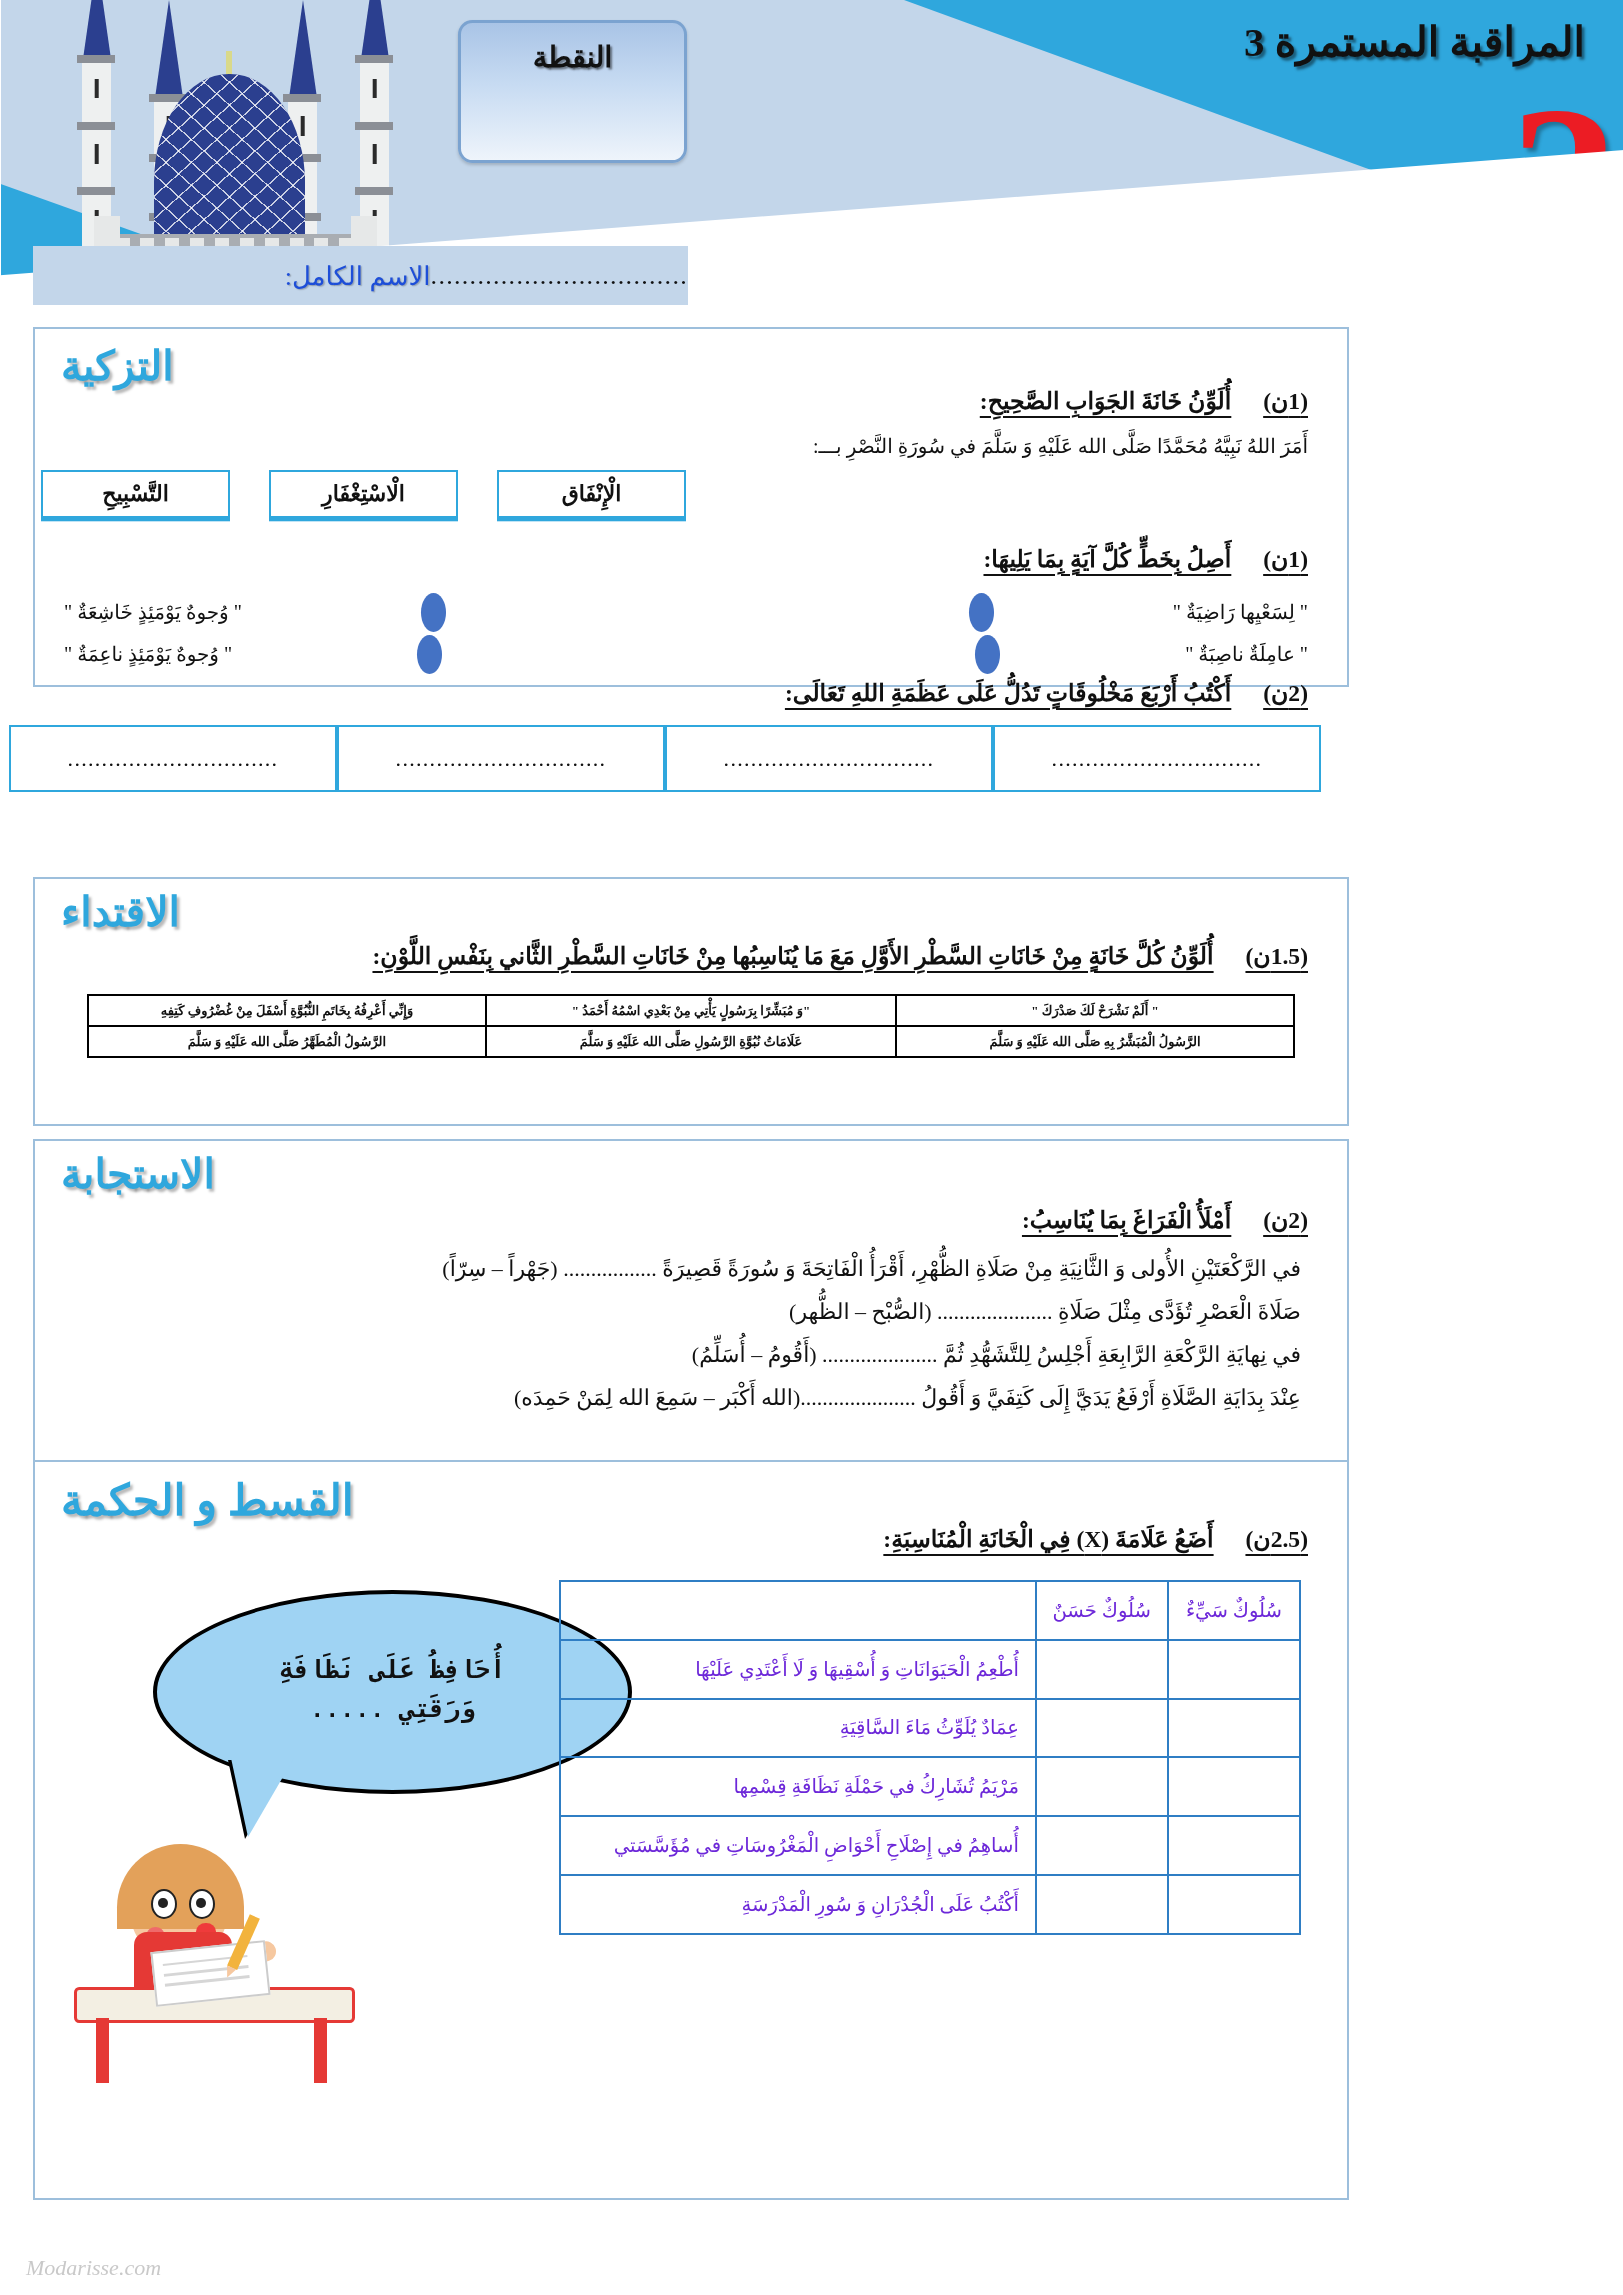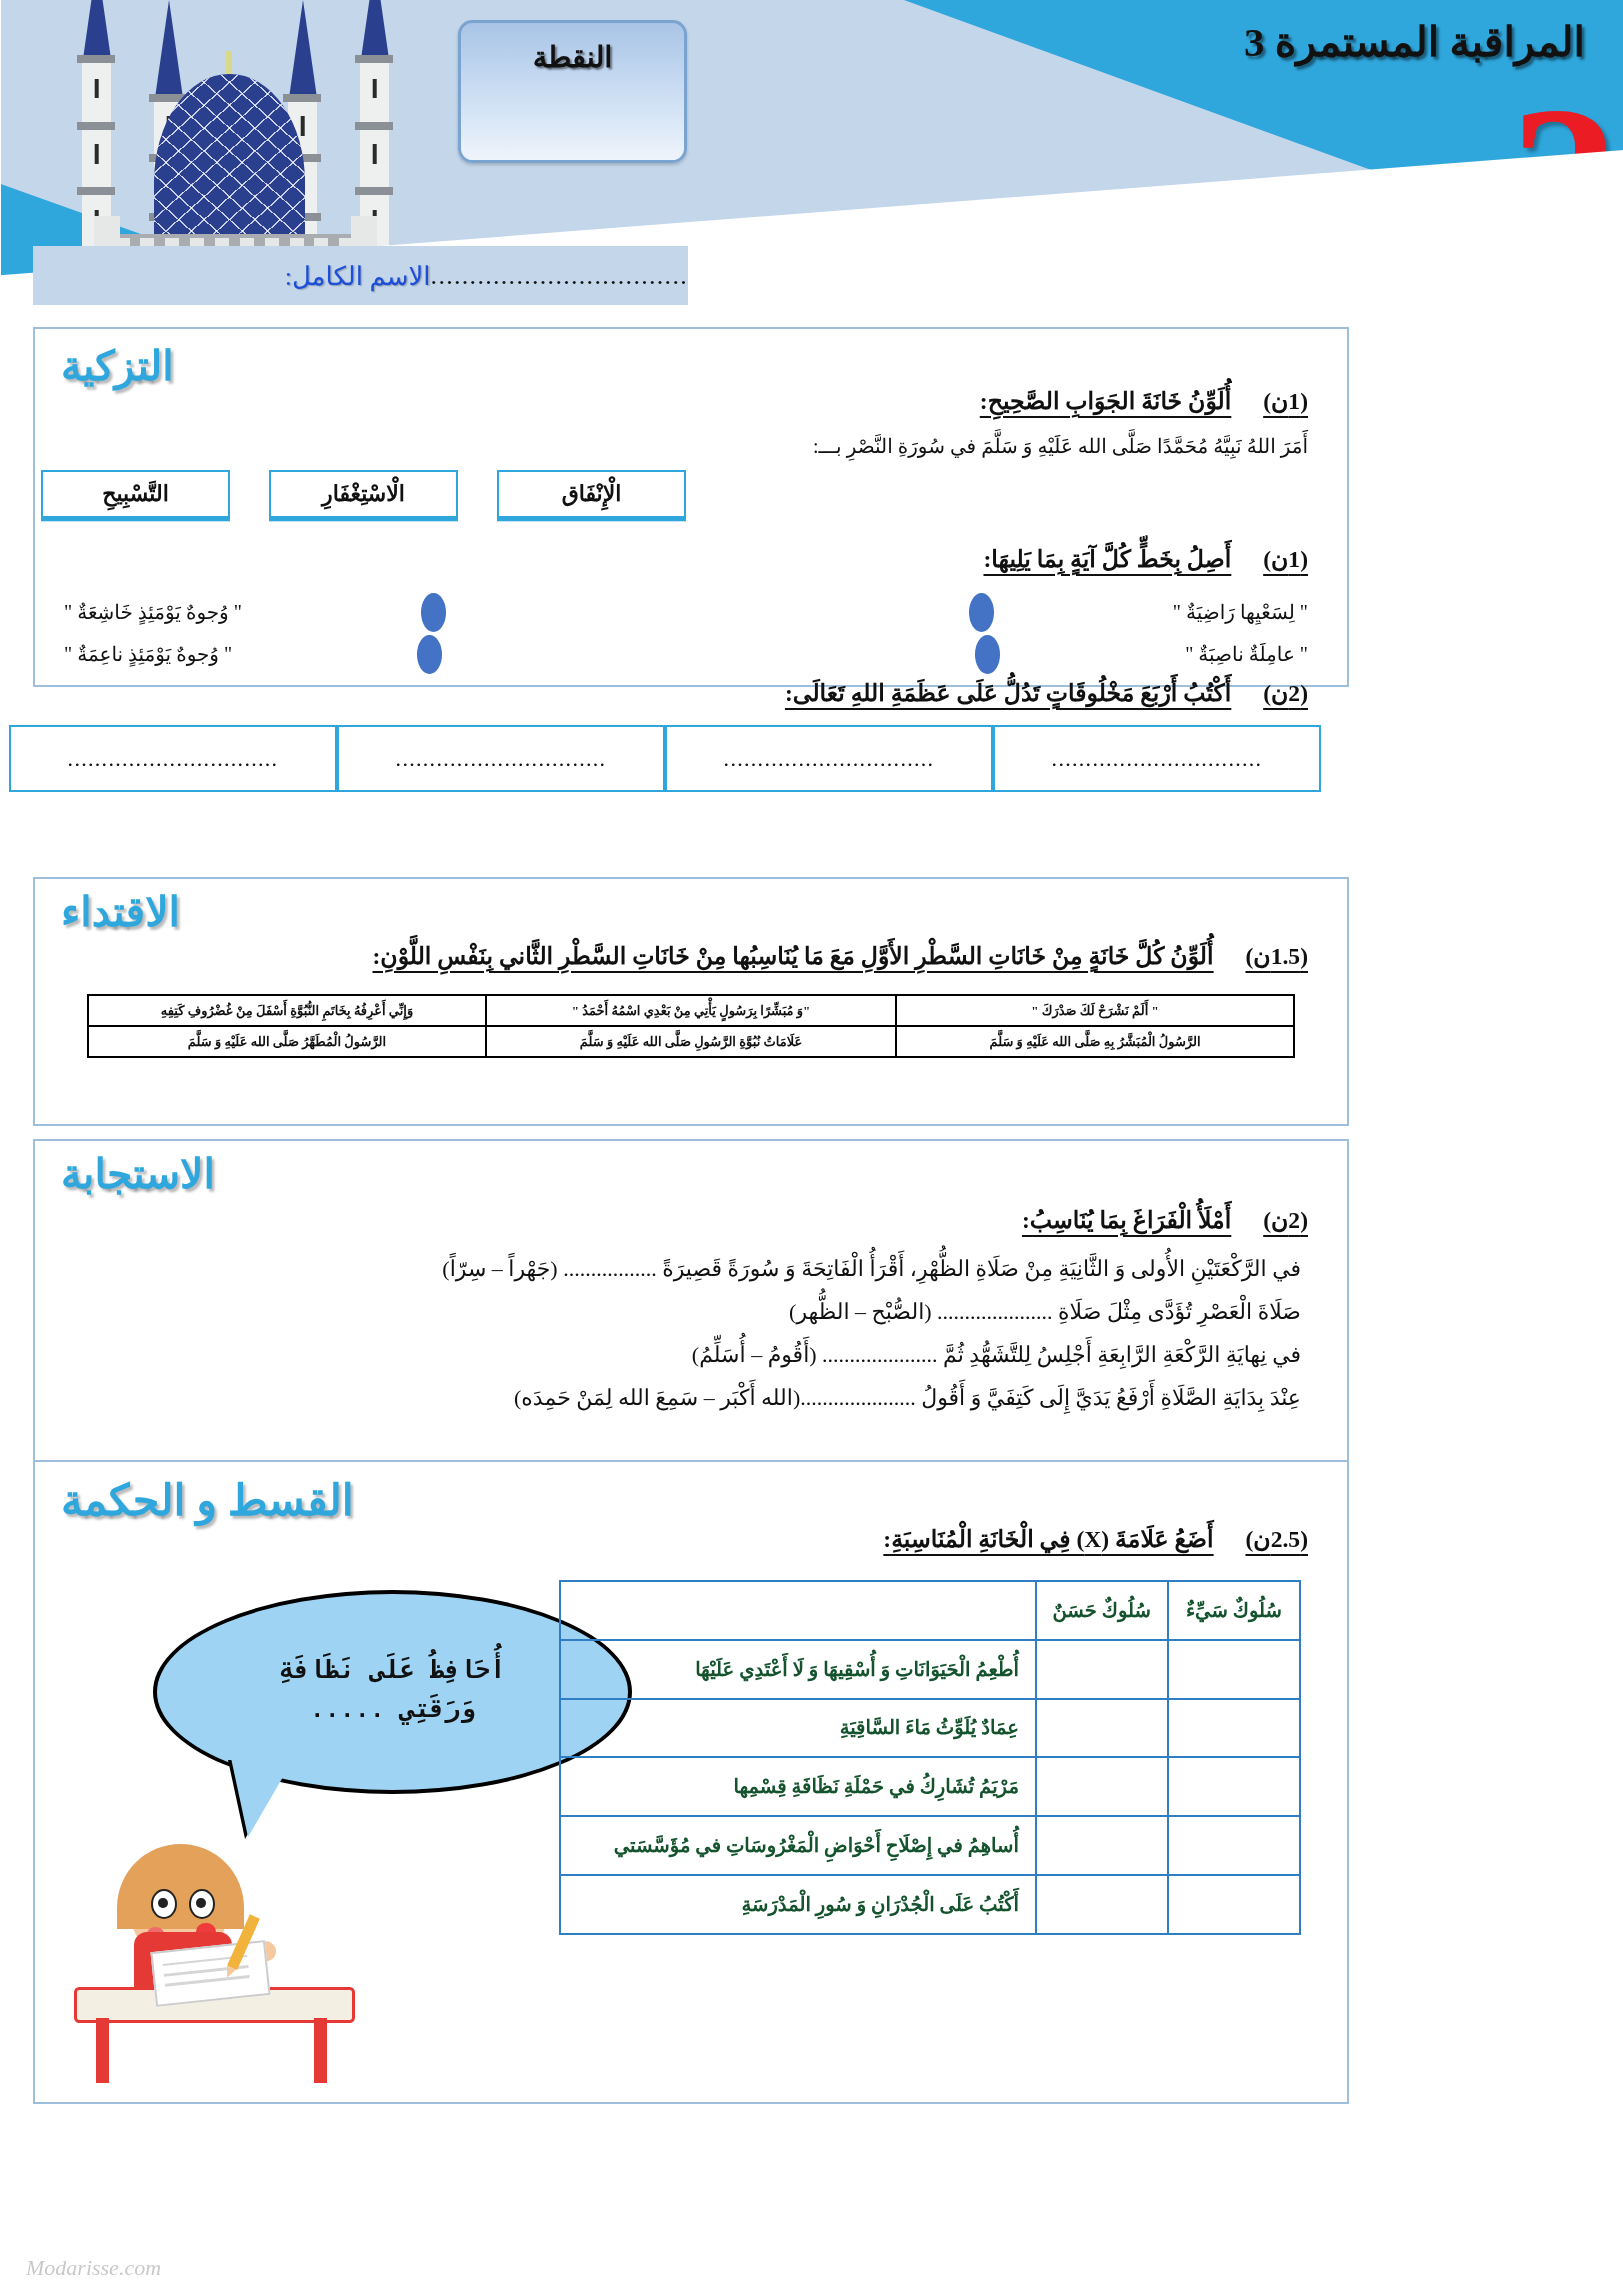--- a/index.html
+++ b/index.html
@@ -146,22 +146,22 @@
   table.tbl{border-collapse:collapse;width:100%;}
   table.tbl td{
     border:2px solid #000000;padding:6.5px 9.2px;
     font-size:13px;color:#111;font-family:"Liberation Serif", serif;
     text-align:center;vertical-align:middle;font-weight:bold;
   }
 
   table.chk{border-collapse:collapse;}
   table.chk td,table.chk th{
     border:2px solid #2f7ec4;padding:7.9px 10.5px;
-    font-size:19.6px;color:#14532d;font-family:"Liberation Serif", serif;
-    font-weight:bold;text-align:center;vertical-align:middle;height:41px;
+    font-size:19.6px;color:#6d28d9;font-family:"Liberation Serif", serif;
+    font-weight:normal;text-align:center;vertical-align:middle;height:41px;
   }
   table.chk td.stmt{text-align:right;padding-right:15.7px;width:576px;}
   table.chk td.col{width:131px;}
 
   .fill-line{font-size:22px;color:#111;font-family:"Liberation Serif", serif;}
 
   
   .bubble{
     position:absolute;width:471px;height:196px;border:4.6px solid #000;
     background:#9fd3f3;border-radius:50%;
@@ -369,21 +369,21 @@
     </div>
 
     <div style="position:absolute;right:46px;left:46px;top:115px;text-align:right;">
       <div class="fill-line" style="margin-bottom:17px">في الرَّكْعَتَيْنِ الأُولى وَ الثَّانِيَةِ مِنْ صَلَاةِ الظُّهْرِ، أَقْرَأُ الْفَاتِحَةَ وَ سُورَةً قَصِيرَةً ................. (جَهْراً – سِرّاً)</div>
       <div class="fill-line" style="margin-bottom:17px">صَلَاةَ الْعَصْرِ تُؤَدَّى مِثْلَ صَلَاةِ ..................... (الصُّبْح – الظُّهر)</div>
       <div class="fill-line" style="margin-bottom:17px">في نِهايَةِ الرَّكْعَةِ الرَّابِعَةِ أَجْلِسُ لِلتَّشَهُّدِ ثُمَّ ..................... (أَقُومُ – أُسَلِّمُ)</div>
       <div class="fill-line">عِنْدَ بِدَايَةِ الصَّلَاةِ أَرْفَعُ يَدَيَّ إِلَى كَتِفَيَّ وَ أَقُولُ .....................(الله أَكْبَر – سَمِعَ الله لِمَنْ حَمِدَه)</div>
     </div>
   </div>
 
-  <div class="section" style="top:1460px;height:644px;">
+  <div class="section" style="top:1460px;height:740px;">
     <div class="sec-head" style="top:13px;left:26px;font-size:43px;">القسط و الحكمة</div>
 
     <div style="position:absolute;right:39px;top:63px;">
       <span class="q">(2.5ن)</span>
       <span style="display:inline-block;width:26px"></span>
       <span class="q">أَضَعُ عَلَامَةَ (X) فِي الْخَانَةِ الْمُنَاسِبَةِ:</span>
     </div>
 
     <div class="bubble" style="left:118px;top:128px;">
       <span>

